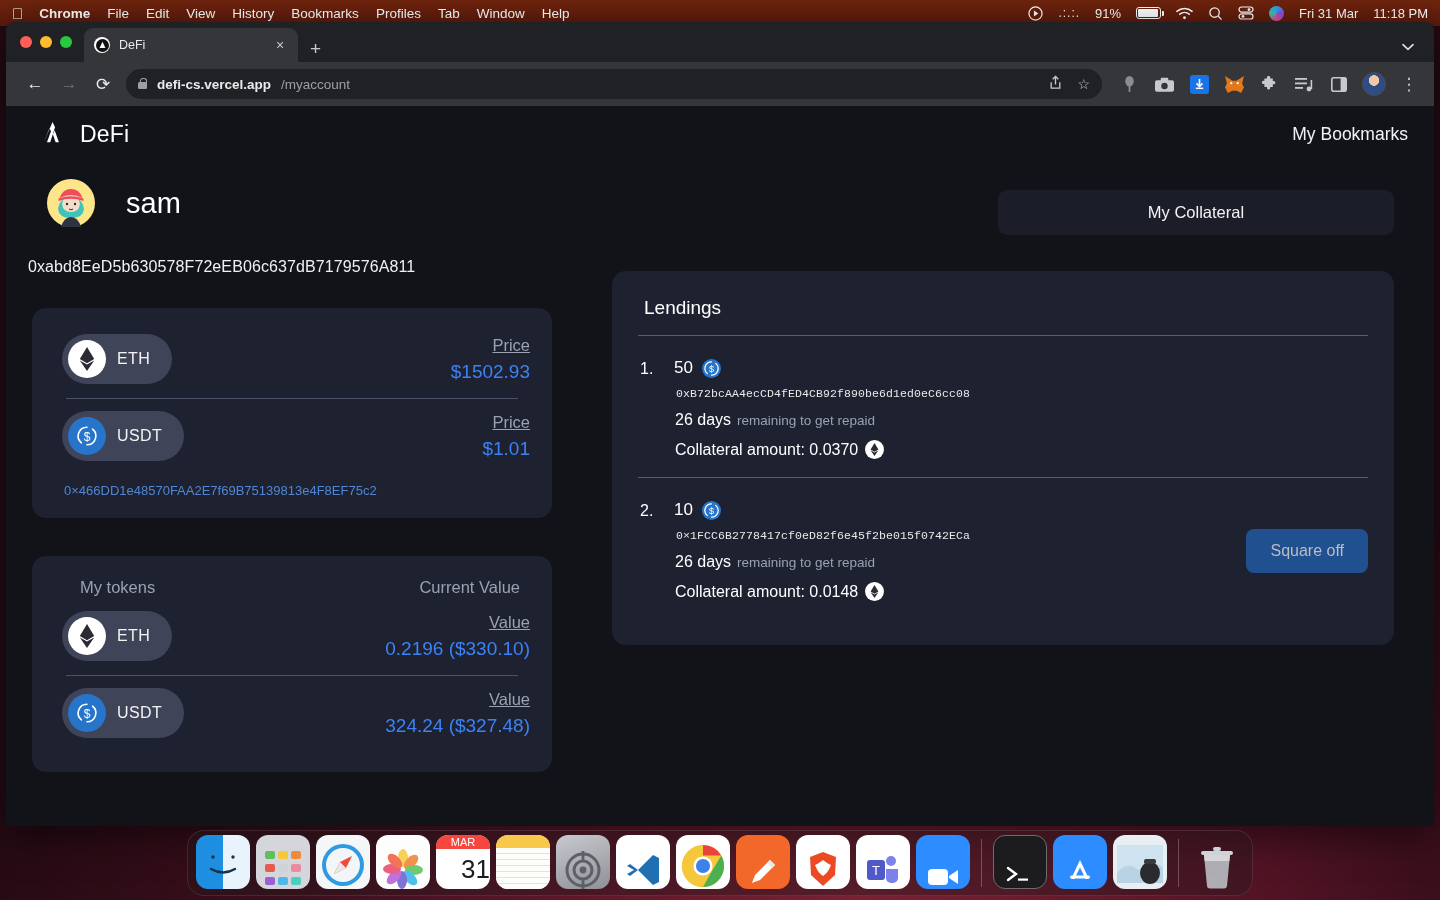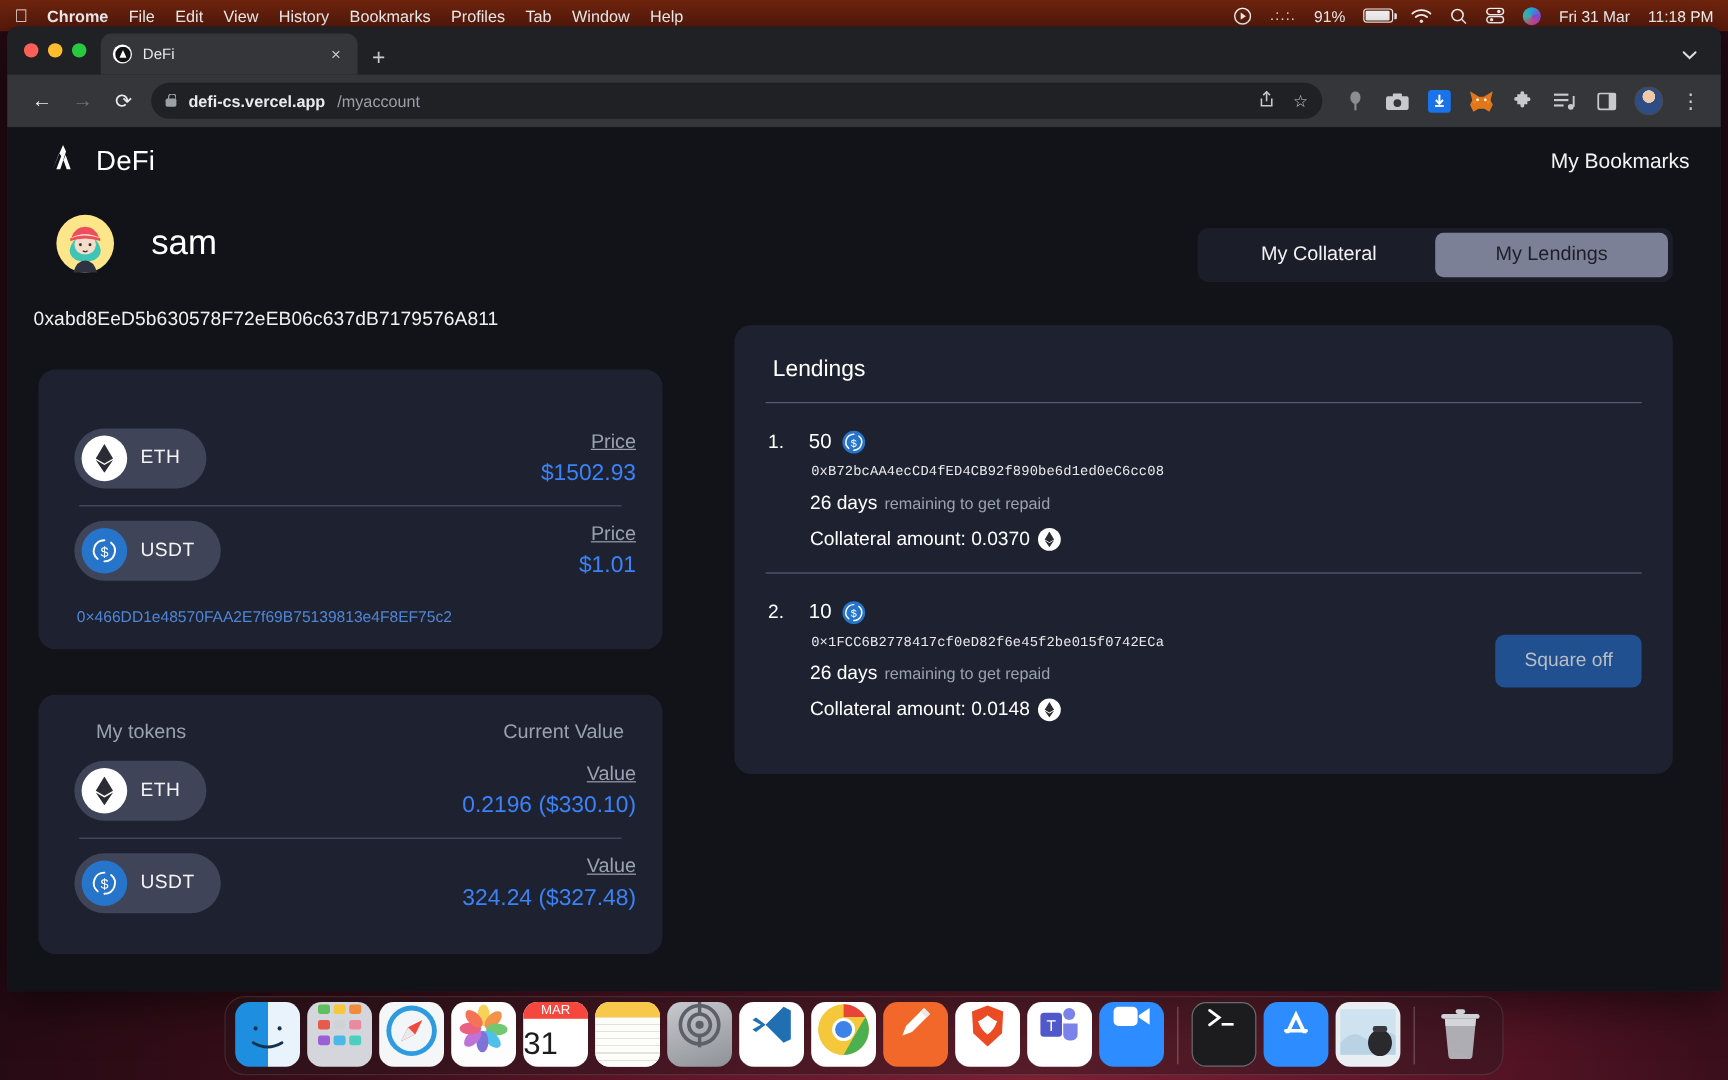--- a/index.html
+++ b/index.html
@@ -110,21 +110,21 @@
   .dash-link { font-size: 17.5px; color: #f2f2f2; }
 
   #profile-row { display: flex; align-items: center; gap: 28px; padding: 14px 0 0 38px; }
   .avatar { width: 54px; height: 54px; border-radius: 50%; overflow: hidden; background: #111318; }
   .user-name { font-size: 29px; font-weight: 400; }
   #wallet-address { padding: 28px 0 0 22px; font-size: 16px; color: #f0f0f0; letter-spacing: .1px; }
 
   #content { display: flex; padding: 32px 40px 0 26px; gap: 60px; }
   #left-col { width: 520px; flex: 0 0 auto; }
   .card {
-    background: #1e2230; border-radius: 14px; padding: 37px 22px 20px 22px;
+    background: #1e2230; border-radius: 14px; padding: 14px 22px 20px 22px;
   }
   #tokens-card { margin-top: 38px; padding-top: 18px; }
   .token-row { display: flex; align-items: center; justify-content: space-between; padding: 10px 0 12px 8px; }
   .divider-h { height: 1px; background: #4a5066; margin: 0 12px; }
   .pill {
     display: flex; align-items: center; gap: 11px;
     background: #3f4459; border-radius: 26px; padding: 6px 22px 6px 6px;
   }
   .coin { width: 38px; height: 38px; border-radius: 50%; display: flex; align-items: center; justify-content: center; flex: 0 0 auto; }
   .coin.eth { background: #fff; }
@@ -169,21 +169,21 @@
   }
 
   
   #dock {
     position: absolute; left: 50%; transform: translateX(-50%);
     bottom: 4px; height: 66px;
     background: rgba(40,24,28,0.42); border: 1px solid rgba(255,255,255,0.10);
     border-radius: 17px; display: flex; align-items: flex-end; gap: 6px;
     padding: 5px 8px 6px 8px; backdrop-filter: blur(12px);
   }
-  .dock-app { width: 54px; height: 54px; border-radius: 12px; position: relative; display: flex; align-items: flex-start; justify-content: center; font-size: 26px; overflow: hidden; }
+  .dock-app { width: 54px; height: 54px; border-radius: 12px; position: relative; display: flex; align-items: flex-end; justify-content: center; font-size: 26px; overflow: hidden; }
   .dock-sep { width: 1px; height: 48px; background: rgba(255,255,255,0.25); margin: 0 5px 2px 5px; }
 </style>
 </head>
 <body>
 
 <div id="desktop">
 
   <div id="menubar">
     <span class="mb-apple"></span>
     <span class="mb-item bold">Chrome</span>
@@ -466,21 +466,20 @@
               </span>
             </div>
           </div>
         </div>
 
         <div id="right-col">
 
           <div id="tabs-wrap">
             <div id="seg-tabs">
               <span class="seg">My Collateral</span>
-              <span class="seg active">My Lendings</span>
             </div>
           </div>
 
           <div id="lendings-card">
             <div id="lendings-title">Lendings</div>
             <div class="lend-sep"></div>
 
             <div class="lend-item">
               <span class="lend-index">1.</span>
               <div class="lend-body">

